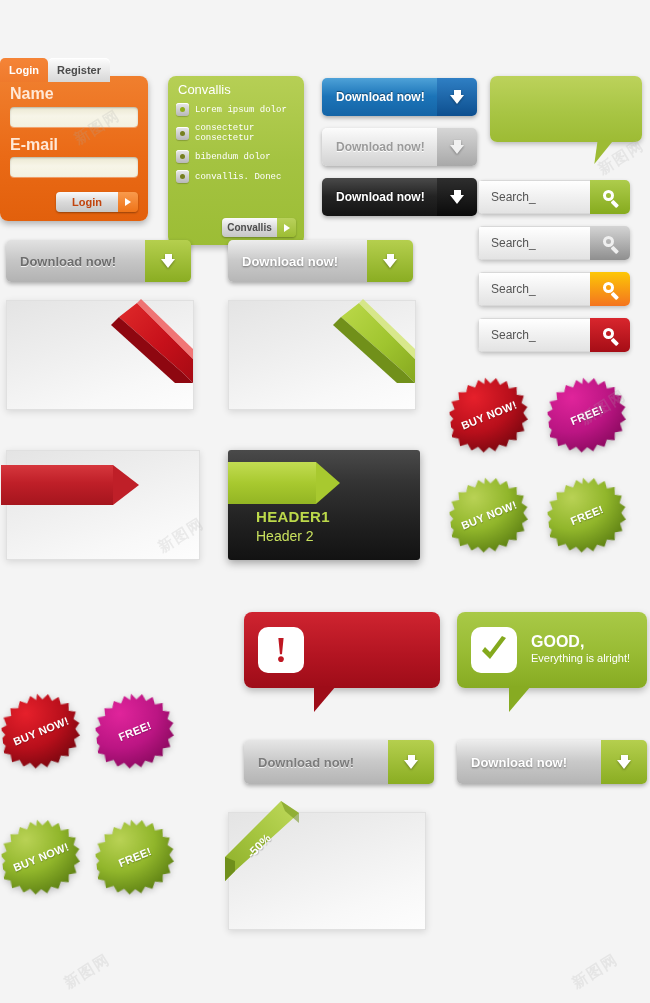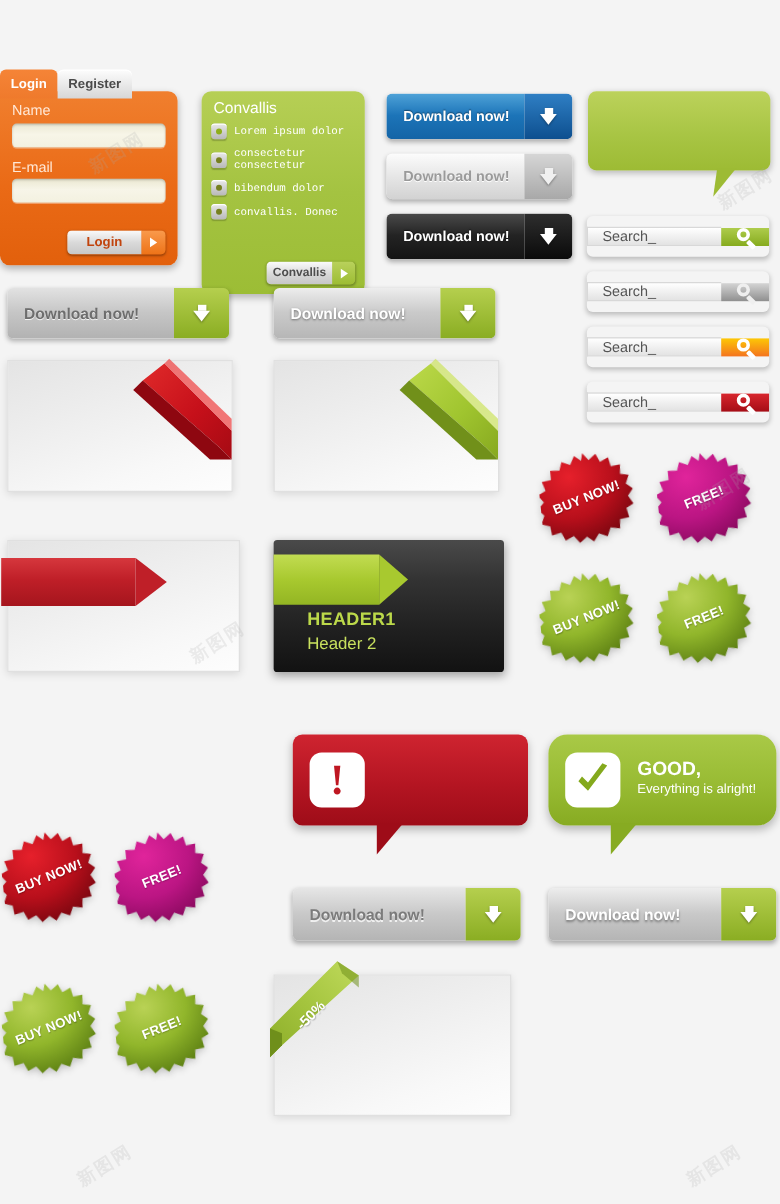--- a/index.html
+++ b/index.html
@@ -30,21 +30,21 @@
   .tabs { position:absolute; left:0; top:-18px; width: 148px; height: 24px; display:flex; }
   .tab {
     height: 24px; padding: 0 9px; display:flex; align-items:center; justify-content:center;
     font-size: 11px; font-weight: bold; border-radius: 5px 5px 0 0;
   }
   .tab.active { background: linear-gradient(180deg,#f58437 0%,#ef7a2c 100%); color:#fff; }
   .tab.inactive {
     background: linear-gradient(180deg,#fdfdfd 0%,#d7d7d7 100%);
     color:#4b4b4b; box-shadow: inset 0 1px 0 #fff; align-items: center;
   }
-  .fld-label { color:#ffe8d6; font-size:12px; margin:9px 0 3px 10px; }
+  .fld-label { color:#ffe8d6; font-size:16px; margin:9px 0 3px 10px;font-weight:bold; }
   .fld-input {
     margin-left:10px; width:128px; height:20px;
     background: linear-gradient(180deg,#ebe8d2 0%,#f7f5e8 45%,#f3f1e0 100%);
     border-radius:4px; border:none;
     box-shadow: inset 0 1px 2px rgba(0,0,0,.22), 0 1px 0 rgba(255,255,255,.35);
     font-family:"Liberation Sans",sans-serif; font-size:10px; padding:0 6px; color:#6a6256;
   }
   .login-btn {
     position:absolute; right:10px; bottom:9px; width:82px; height:20px;
     display:flex; align-items:center;
@@ -147,21 +147,21 @@
     width:0;height:0;
     border-left:16px solid #9dbb34;
     border-bottom:24px solid transparent;
     border-right: 2px solid transparent;
     transform: skewX(-8deg);
   }
 
   
   .search {
     display:flex; border-radius:5px; overflow:hidden; height:34px; width:152px;
-    box-shadow:0 2px 4px rgba(0,0,0,.22); left:489px;align-items:center;
+    box-shadow:0 2px 4px rgba(0,0,0,.22); left:478px;
   }
   .search .s-field {
     flex:1; background: linear-gradient(180deg,#ffffff 0%,#f2f2f2 45%,#e3e3e3 100%);
     display:flex; align-items:center; padding-left:12px;
     font-size:12px; color:#555; border:1px solid #d8d8d8; border-right:none;
   }
   .search .s-btn { width:40px; display:flex; align-items:center; justify-content:center; }
   .mag { position:relative; width:15px; height:15px; }
   .mag .ring { position:absolute; left:0; top:0; width:11px; height:11px; border:3px solid #fff; border-radius:50%; box-sizing:border-box; }
   .mag .handle { position:absolute; right:-1px; bottom:-1px; width:8px; height:3.5px; background:#fff; transform:rotate(45deg); border-radius:1px; }
@@ -229,21 +229,20 @@
   .note-sorry {
     left:244px; top:612px; width:196px;
     background: linear-gradient(180deg,#cf2430 0%,#b41522 55%,#9e0c18 100%);
   }
   .note-sorry::after {
     left:70px; border-left:22px solid #9e0c18; border-bottom:26px solid transparent; border-right:6px solid transparent;
   }
   .note-good {
     left:457px; top:612px; width:190px;
     background: linear-gradient(180deg,#a9c947 0%,#98bb33 55%,#87ab22 100%);
-    border-radius: 16px;
   }
   .note-good::after {
     left:52px; border-left:22px solid #87ab22; border-bottom:26px solid transparent; border-right:6px solid transparent;
   }
   .excl { color:#bf1722; font-size:36px; font-weight:bold; line-height:1; font-family:"Liberation Serif",serif; }
 
   
   .pct-txt {
     position:absolute; color:#fff; font-size:12px; font-weight:bold;
     transform: rotate(-45deg); left:-2px; top:30px; width:60px; text-align:center;

